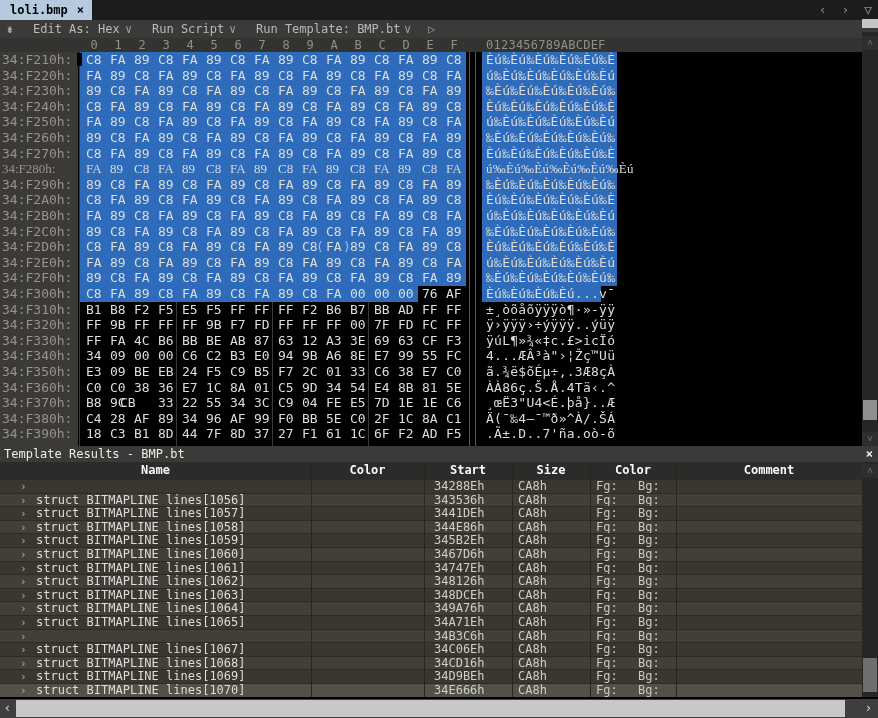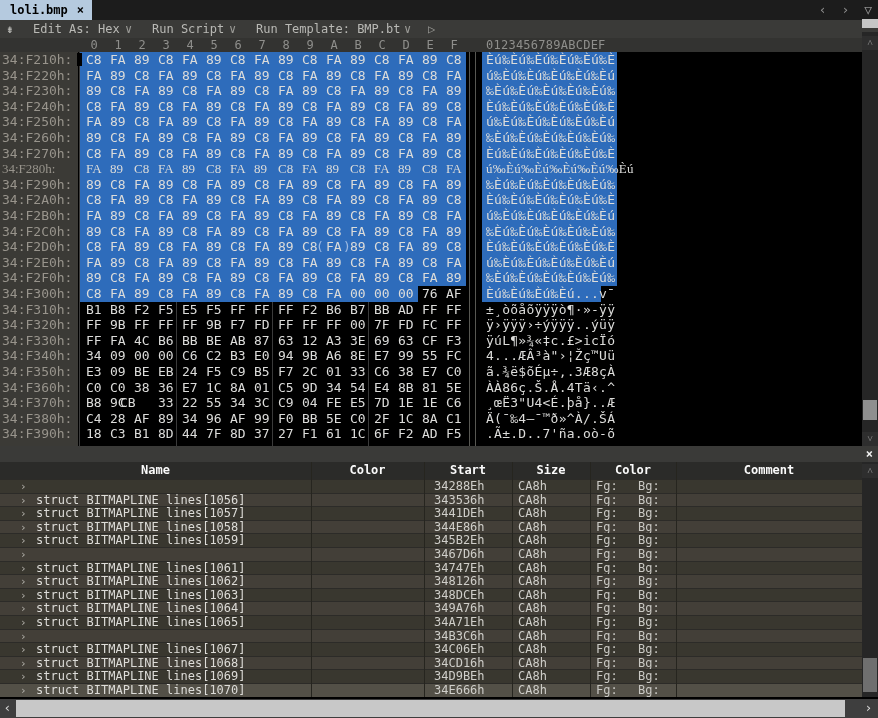--- a/index.html
+++ b/index.html
@@ -647,20 +647,21 @@
   </div>
 
   <div class="cap"></div>
   <div class="vscroll" style="right:0;top:32px;height:414px;">
     <div class="btn" style="top:4px;">˄</div>
     <div class="thumb" style="top:368px;height:20px;"></div>
     <div class="btn" style="bottom:0;">˅</div>
   </div>
 
   <div class="tpl-title">
+    <span>Template Results - BMP.bt</span>
     <span class="close">×</span>
   </div>
 
   <div class="tpl-header">
     <span class="col" style="left:0;width:311px;">Name</span>
     <span class="col" style="left:311px;width:113px;">Color</span>
     <span class="col" style="left:424px;width:88px;">Start</span>
     <span class="col" style="left:512px;width:78px;">Size</span>
     <span class="col" style="left:590px;width:86px;">Color</span>
     <span class="col" style="left:676px;width:186px;">Comment</span>
@@ -701,20 +702,21 @@
       <div class="trow base" style="top: 54.4px;">
         <span class="chev">›</span>
         <span class="nm">struct BITMAPLINE lines[1059]</span>
         <span class="st">345B2Eh</span>
         <span class="sz">CA8h</span>
         <span class="fg">Fg:</span>
         <span class="bg">Bg:</span>
       </div>
       <div class="trow alt" style="top: 68px;">
         <span class="chev">›</span>
+        <span class="nm">struct BITMAPLINE lines[1060]</span>
         <span class="st">3467D6h</span>
         <span class="sz">CA8h</span>
         <span class="fg">Fg:</span>
         <span class="bg">Bg:</span>
       </div>
       <div class="trow base" style="top: 81.6px;">
         <span class="chev">›</span>
         <span class="nm">struct BITMAPLINE lines[1061]</span>
         <span class="st">34747Eh</span>
         <span class="sz">CA8h</span>

